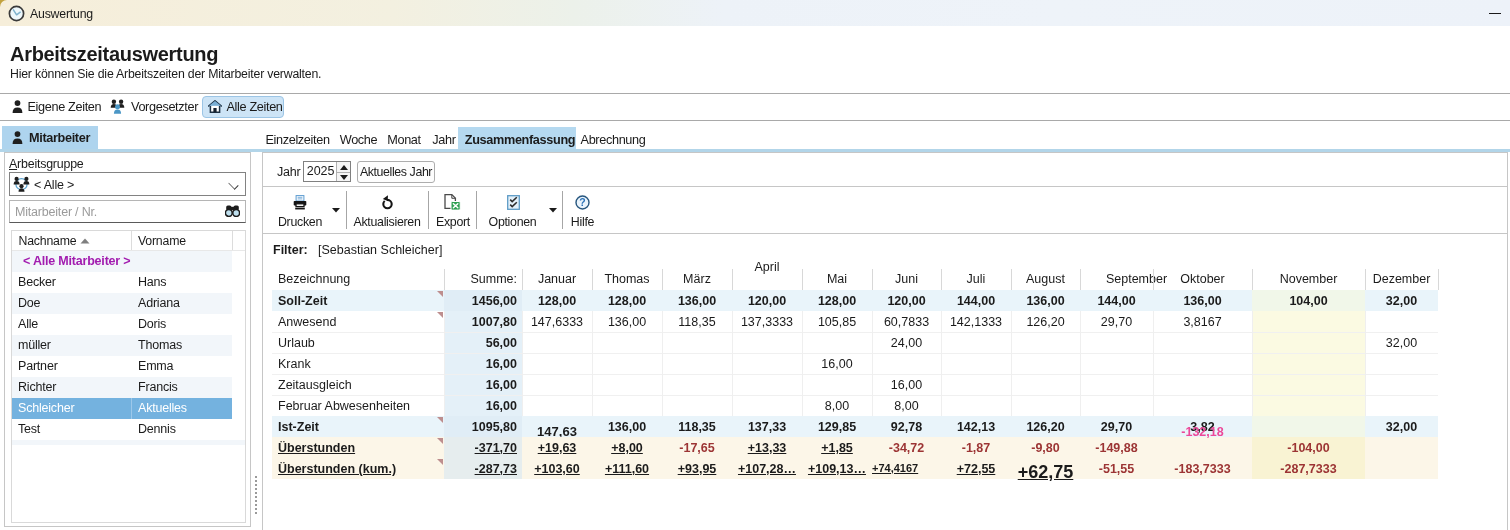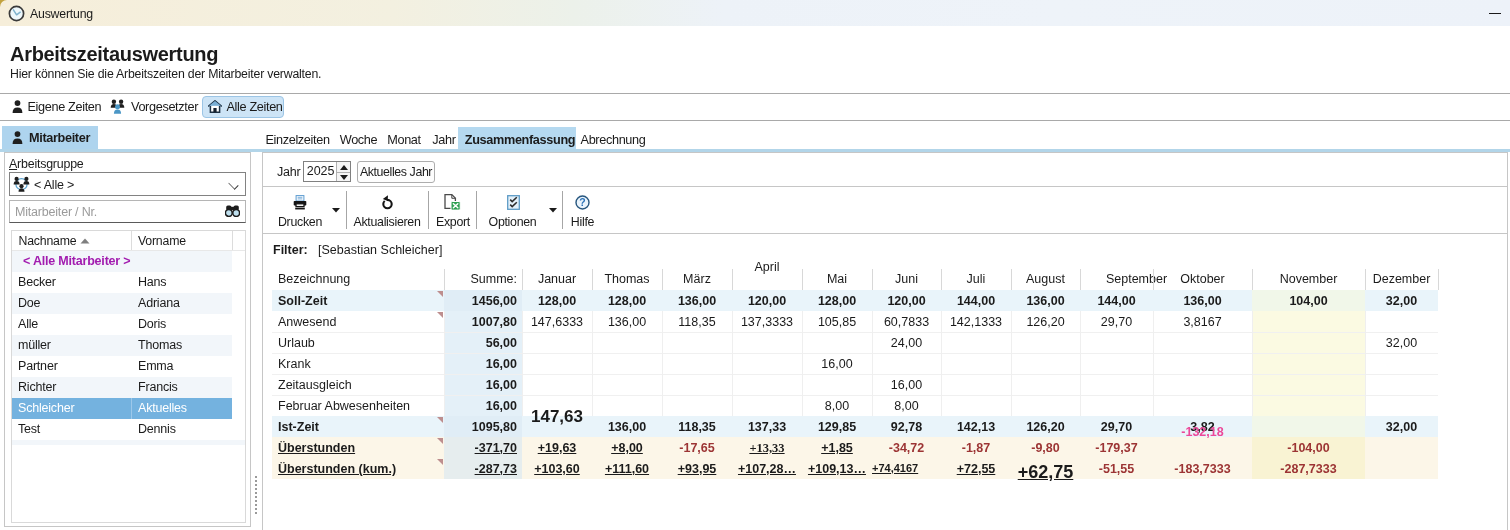--- a/index.html
+++ b/index.html
@@ -284,21 +284,21 @@
 <div class="ab" style="left:872px;top:416px;width:69px;height:21px;background:#e9f4fa;"></div>
 <div class="ab" style="left:941px;top:416px;width:70px;height:21px;background:#e9f4fa;"></div>
 <div class="ab" style="left:1011px;top:416px;width:69px;height:21px;background:#e9f4fa;"></div>
 <div class="ab" style="left:1080px;top:416px;width:73px;height:21px;background:#e9f4fa;"></div>
 <div class="ab" style="left:1153px;top:416px;width:99px;height:21px;background:#e9f4fa;"></div>
 <div class="ab" style="left:1252px;top:416px;width:113px;height:21px;background:#f1f7e9;"></div>
 <div class="ab" style="left:1365px;top:416px;width:73px;height:21px;background:#e9f4fa;"></div>
 <div class="t" style="left:278px;top:419.5px;font-size:12.5px;font-weight:bold;">Ist-Zeit</div>
 <div class="ab" style="left:437px;top:417px;width:0;height:0;border-top:6px solid #bd8e8e;border-left:6px solid transparent;"></div>
 <div class="t" style="left:444px;top:419.5px;width:73px;text-align:right;font-size:12.5px;font-weight:bold;">1095,80</div>
-<div class="t" style="left:522px;top:407px;width:70px;text-align:center;font-size:17px;font-weight:bold;">147,63</div>
+<div class="t" style="left:522px;top:424px;width:70px;text-align:center;font-size:13px;font-weight:bold;">147,63</div>
 <div class="t" style="left:592px;top:419.5px;width:70px;text-align:center;font-size:12.5px;font-weight:bold;">136,00</div>
 <div class="t" style="left:662px;top:419.5px;width:70px;text-align:center;font-size:12.5px;font-weight:bold;">118,35</div>
 <div class="t" style="left:732px;top:419.5px;width:70px;text-align:center;font-size:12.5px;font-weight:bold;">137,33</div>
 <div class="t" style="left:802px;top:419.5px;width:70px;text-align:center;font-size:12.5px;font-weight:bold;">129,85</div>
 <div class="t" style="left:872px;top:419.5px;width:69px;text-align:center;font-size:12.5px;font-weight:bold;">92,78</div>
 <div class="t" style="left:941px;top:419.5px;width:70px;text-align:center;font-size:12.5px;font-weight:bold;">142,13</div>
 <div class="t" style="left:1011px;top:419.5px;width:69px;text-align:center;font-size:12.5px;font-weight:bold;">126,20</div>
 <div class="t" style="left:1080px;top:419.5px;width:73px;text-align:center;font-size:12.5px;font-weight:bold;">29,70</div>
 <div class="t" style="left:1153px;top:419.5px;width:99px;text-align:center;font-size:12.5px;font-weight:bold;">3,82</div>
 <div class="t" style="left:1365px;top:419.5px;width:73px;text-align:center;font-size:12.5px;font-weight:bold;">32,00</div>
@@ -315,26 +315,26 @@
 <div class="ab" style="left:1080px;top:437px;width:73px;height:21px;background:#fcf6e8;"></div>
 <div class="ab" style="left:1153px;top:437px;width:99px;height:21px;background:#fcf6e8;"></div>
 <div class="ab" style="left:1252px;top:437px;width:113px;height:21px;background:#f9f3d3;"></div>
 <div class="ab" style="left:1365px;top:437px;width:73px;height:21px;background:#fcf6e8;"></div>
 <div class="t" style="left:278px;top:440.5px;font-size:12.5px;font-weight:bold;text-decoration:underline;">Überstunden</div>
 <div class="ab" style="left:437px;top:438px;width:0;height:0;border-top:6px solid #bd8e8e;border-left:6px solid transparent;"></div>
 <div class="t" style="left:444px;top:440.5px;width:73px;text-align:right;font-size:12.5px;font-weight:bold;text-decoration:underline;">-371,70</div>
 <div class="t" style="left:522px;top:440.5px;width:70px;text-align:center;font-size:12.5px;font-weight:bold;text-decoration:underline;">+19,63</div>
 <div class="t" style="left:592px;top:440.5px;width:70px;text-align:center;font-size:12.5px;font-weight:bold;text-decoration:underline;">+8,00</div>
 <div class="t" style="left:662px;top:440.5px;width:70px;text-align:center;font-size:12.5px;font-weight:bold;color:#9c3434;">-17,65</div>
-<div class="t" style="left:732px;top:440.5px;width:70px;text-align:center;font-size:12.5px;font-weight:bold;text-decoration:underline;font-family:Liberation Serif, serif;">+13,33</div>
+<div class="t" style="left:732px;top:440.5px;width:70px;text-align:center;font-size:12.5px;font-weight:bold;text-decoration:underline;">+13,33</div>
 <div class="t" style="left:802px;top:440.5px;width:70px;text-align:center;font-size:12.5px;font-weight:bold;text-decoration:underline;">+1,85</div>
 <div class="t" style="left:872px;top:440.5px;width:69px;text-align:center;font-size:12.5px;font-weight:bold;color:#9c3434;">-34,72</div>
 <div class="t" style="left:941px;top:440.5px;width:70px;text-align:center;font-size:12.5px;font-weight:bold;color:#9c3434;">-1,87</div>
 <div class="t" style="left:1011px;top:440.5px;width:69px;text-align:center;font-size:12.5px;font-weight:bold;color:#9c3434;">-9,80</div>
-<div class="t" style="left:1080px;top:440.5px;width:73px;text-align:center;font-size:12.5px;font-weight:bold;color:#9c3434;">-179,37</div>
+<div class="t" style="left:1080px;top:440.5px;width:73px;text-align:center;font-size:12.5px;font-weight:bold;color:#9c3434;">-149,88</div>
 <div class="t" style="left:1153px;top:425px;width:99px;text-align:center;font-size:12.5px;font-weight:bold;color:#ec4899;">-132,18</div>
 <div class="t" style="left:1252px;top:440.5px;width:113px;text-align:center;font-size:12.5px;font-weight:bold;color:#9c3434;">-104,00</div>
 <div class="ab" style="left:272px;top:458px;width:172px;height:21px;background:#fcf6e8;"></div>
 <div class="ab" style="left:444px;top:458px;width:78px;height:21px;background:#e6edee;"></div>
 <div class="ab" style="left:522px;top:458px;width:70px;height:21px;background:#fcf6e8;"></div>
 <div class="ab" style="left:592px;top:458px;width:70px;height:21px;background:#fcf6e8;"></div>
 <div class="ab" style="left:662px;top:458px;width:70px;height:21px;background:#fcf6e8;"></div>
 <div class="ab" style="left:732px;top:458px;width:70px;height:21px;background:#fcf6e8;"></div>
 <div class="ab" style="left:802px;top:458px;width:70px;height:21px;background:#fcf6e8;"></div>
 <div class="ab" style="left:872px;top:458px;width:69px;height:21px;background:#fcf6e8;"></div>

